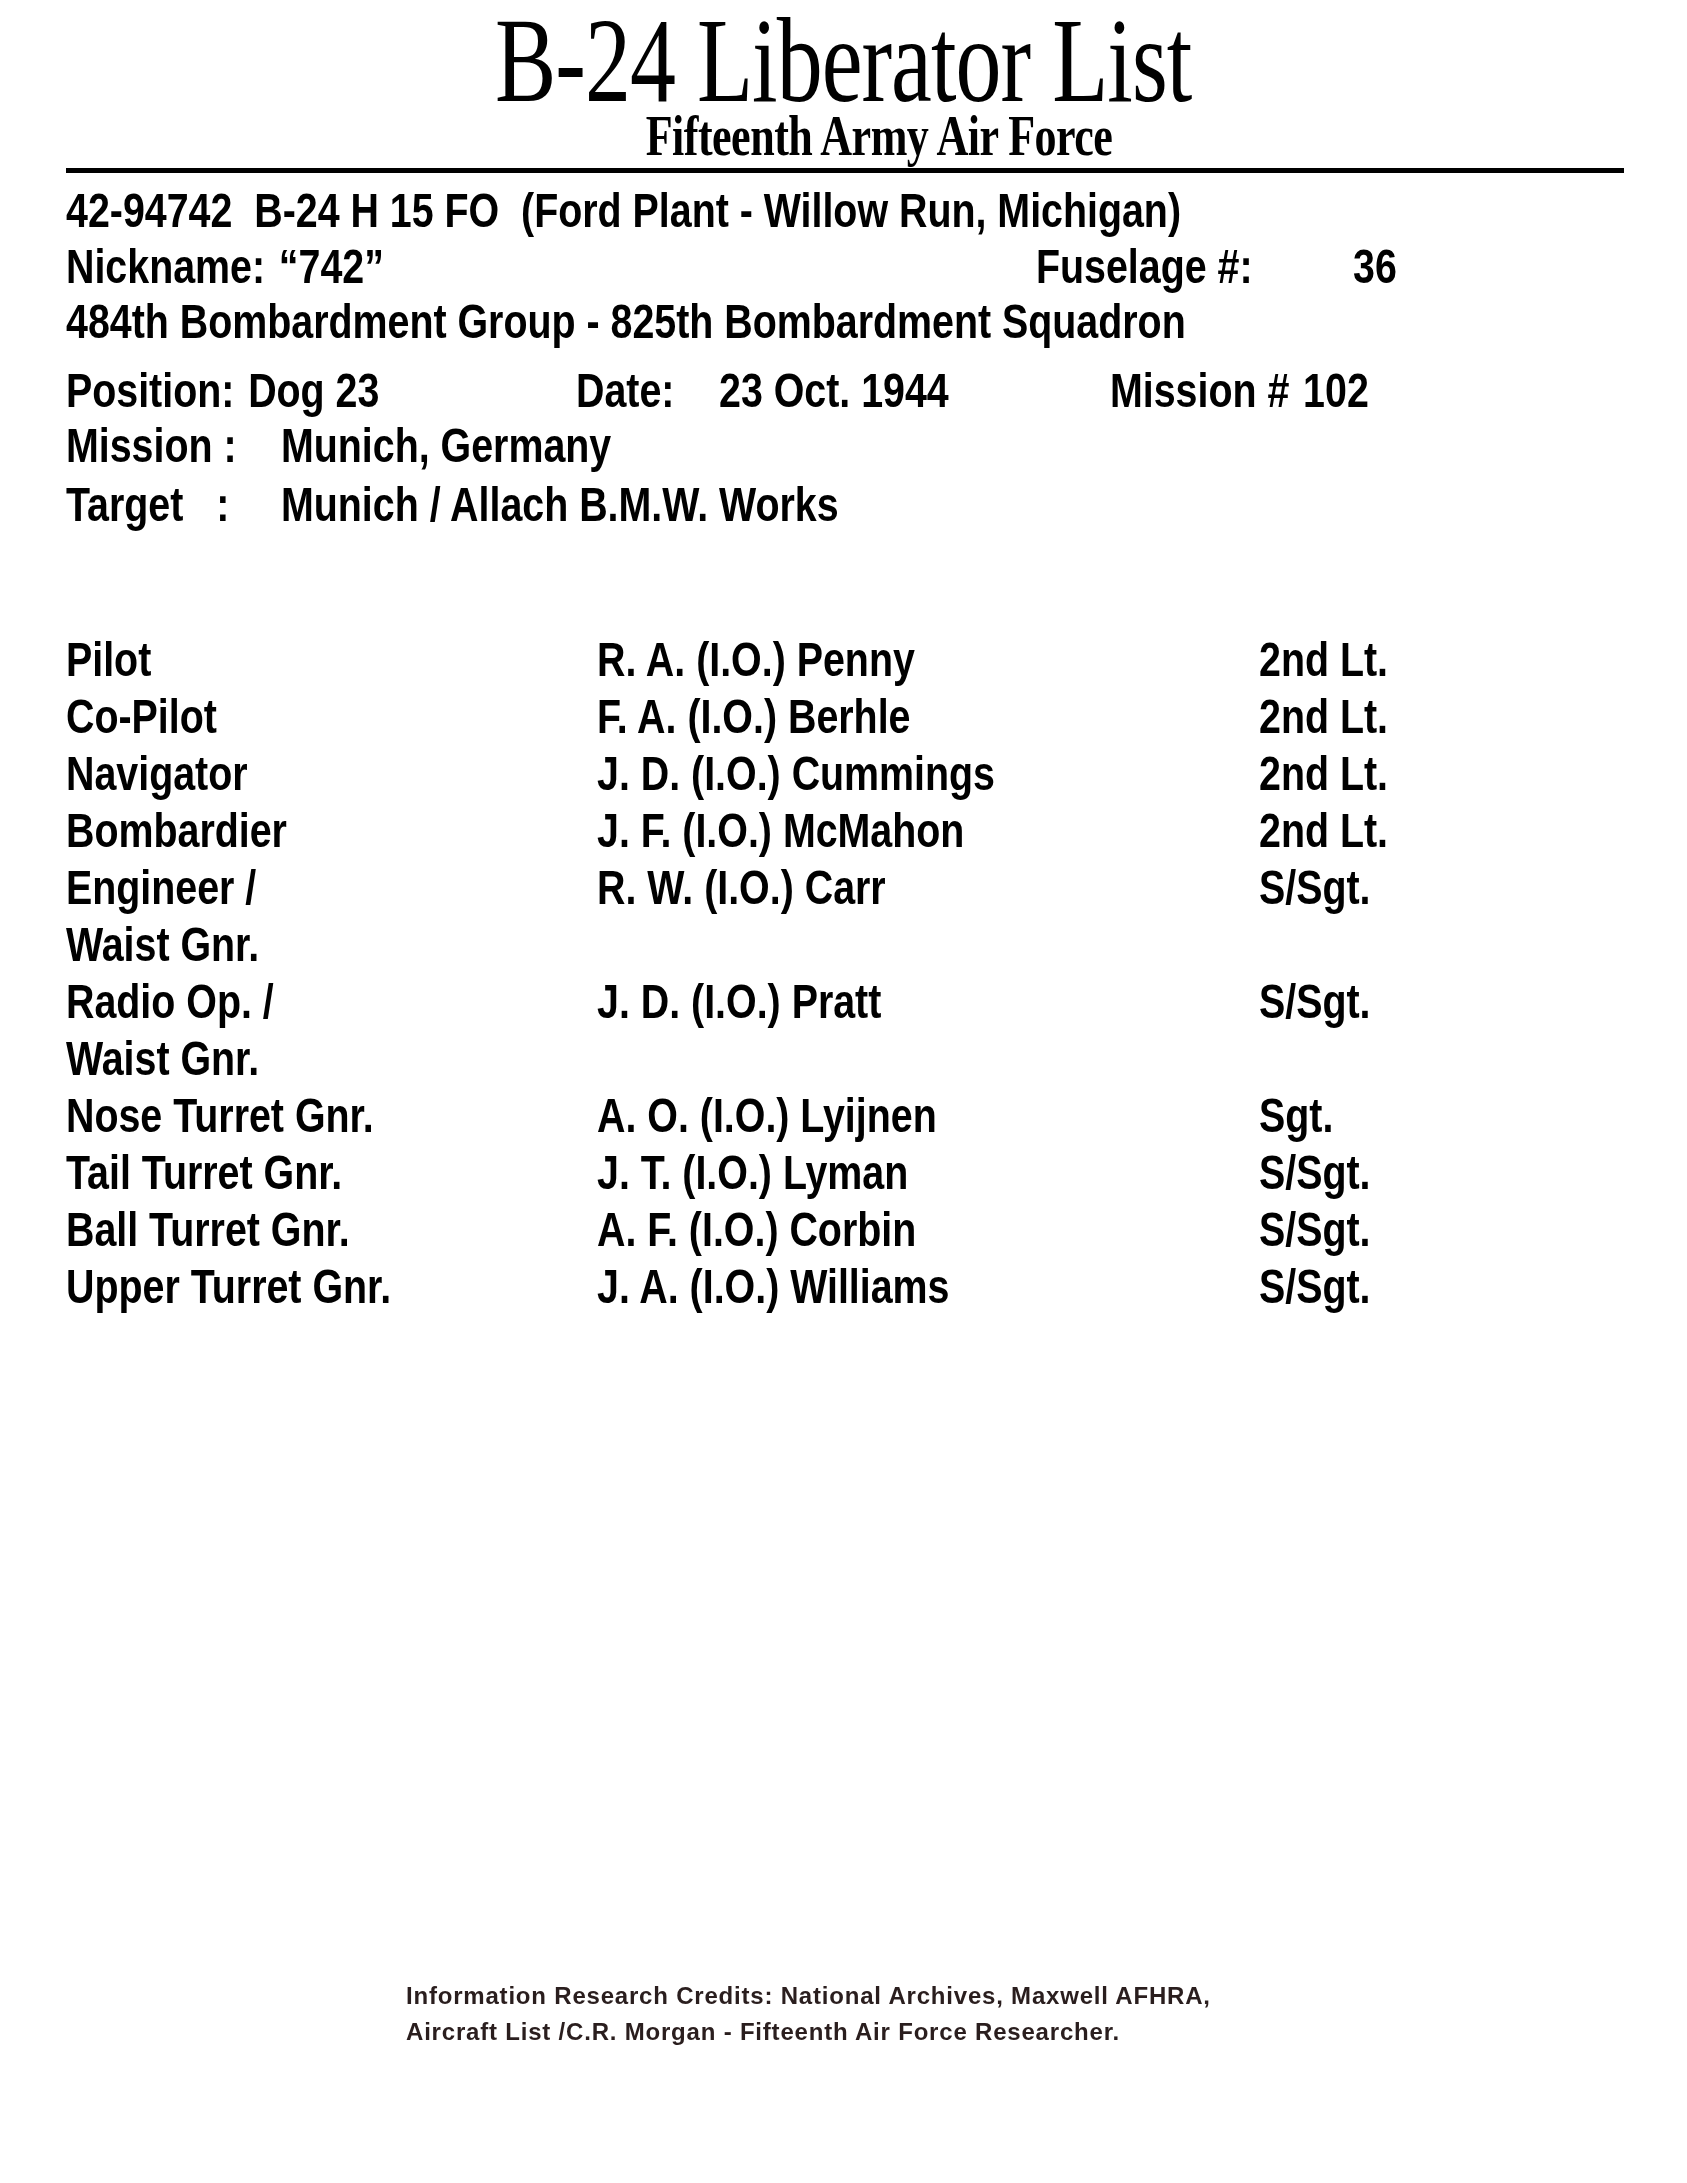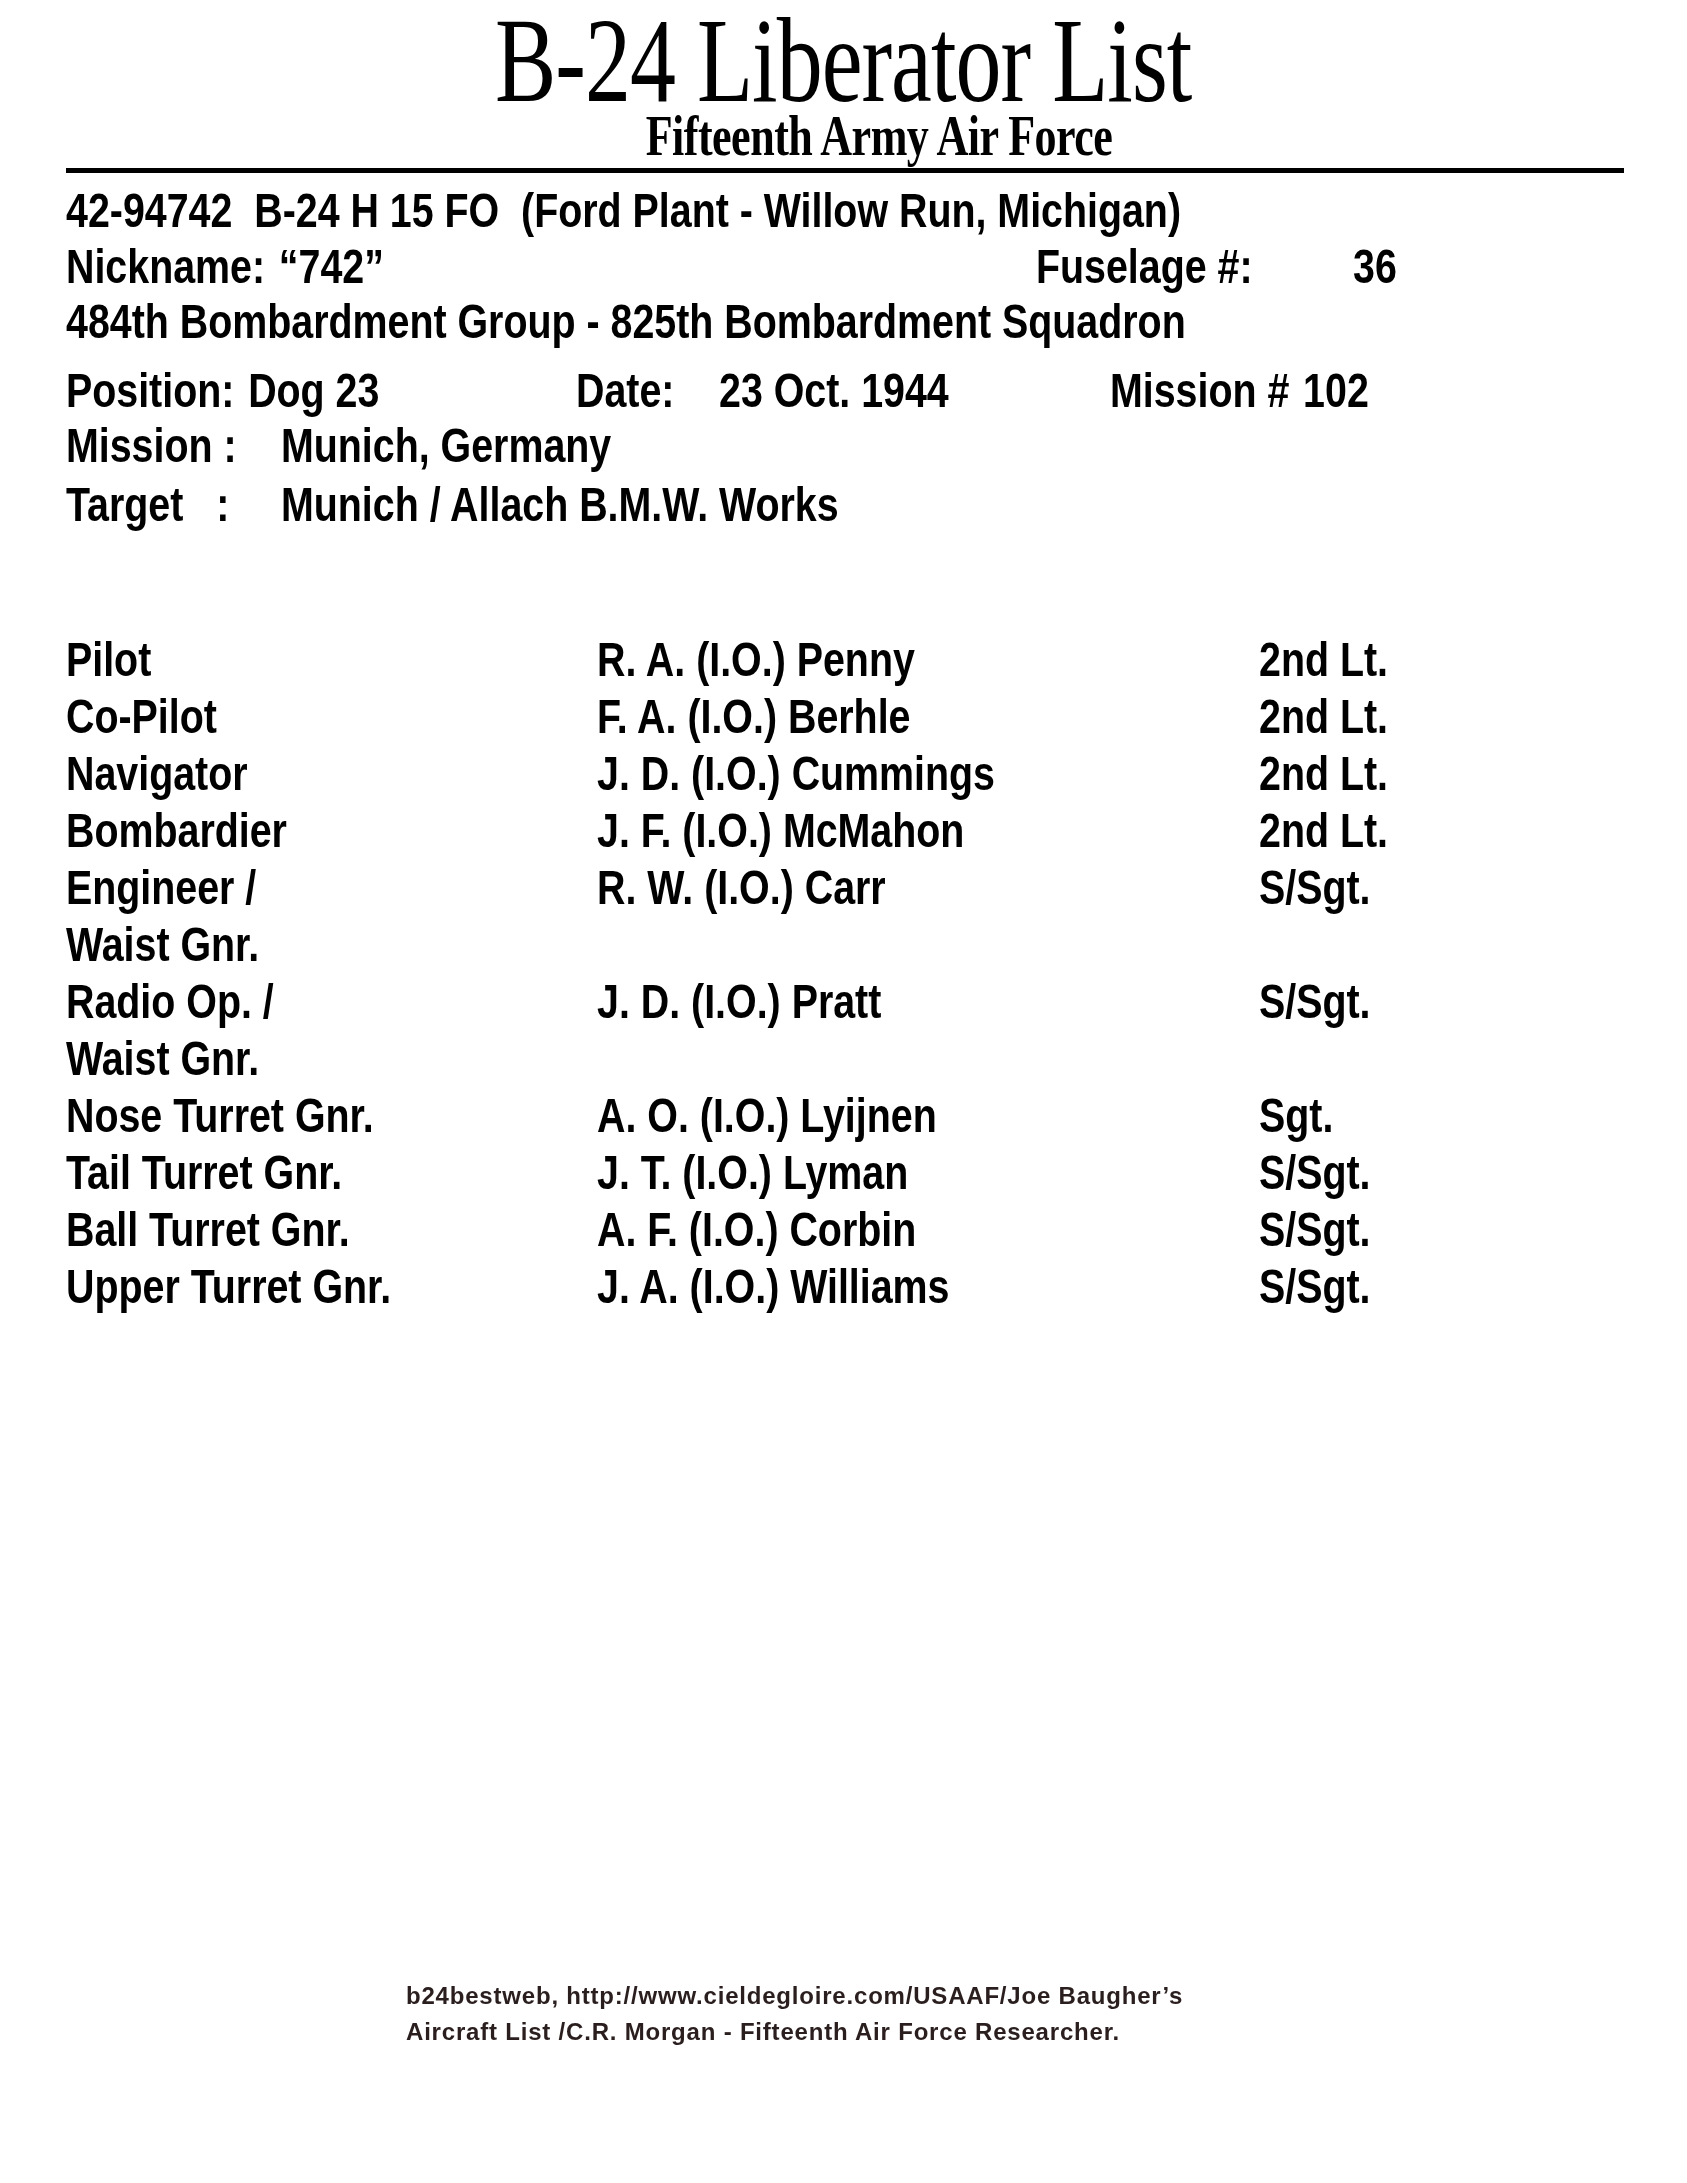--- a/index.html
+++ b/index.html
@@ -161,16 +161,16 @@
       <span class="cell rank">S/Sgt.</span>
     </div>
     <div class="crew-row">
       <span class="cell role">Upper Turret Gnr.</span>
       <span class="cell name">J. A. (I.O.) Williams</span>
       <span class="cell rank">S/Sgt.</span>
     </div>
   </div>
 
 <div class="footer">
-  <div>b24bestweb, http://www.cieldegloire.com/USAAF/Joe Baugher’s</div>
+  <div>Information Research Credits: National Archives, Maxwell AFHRA,</div>
   <div>Aircraft List /C.R. Morgan - Fifteenth Air Force Researcher.</div>
 </div>
 
 
 </body></html>

